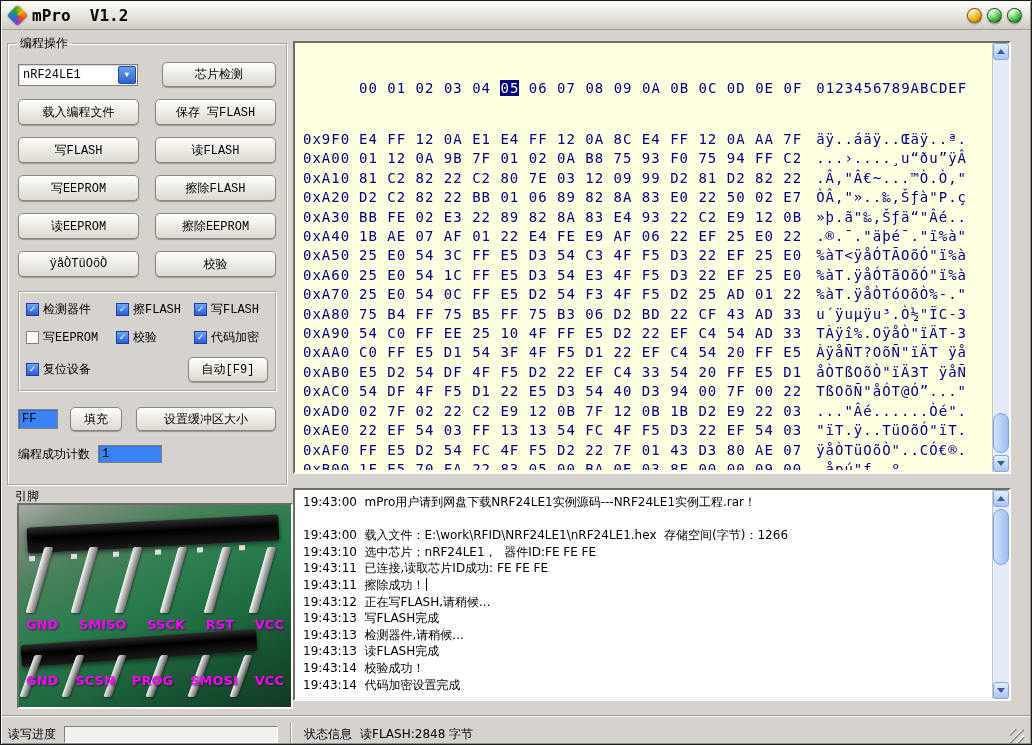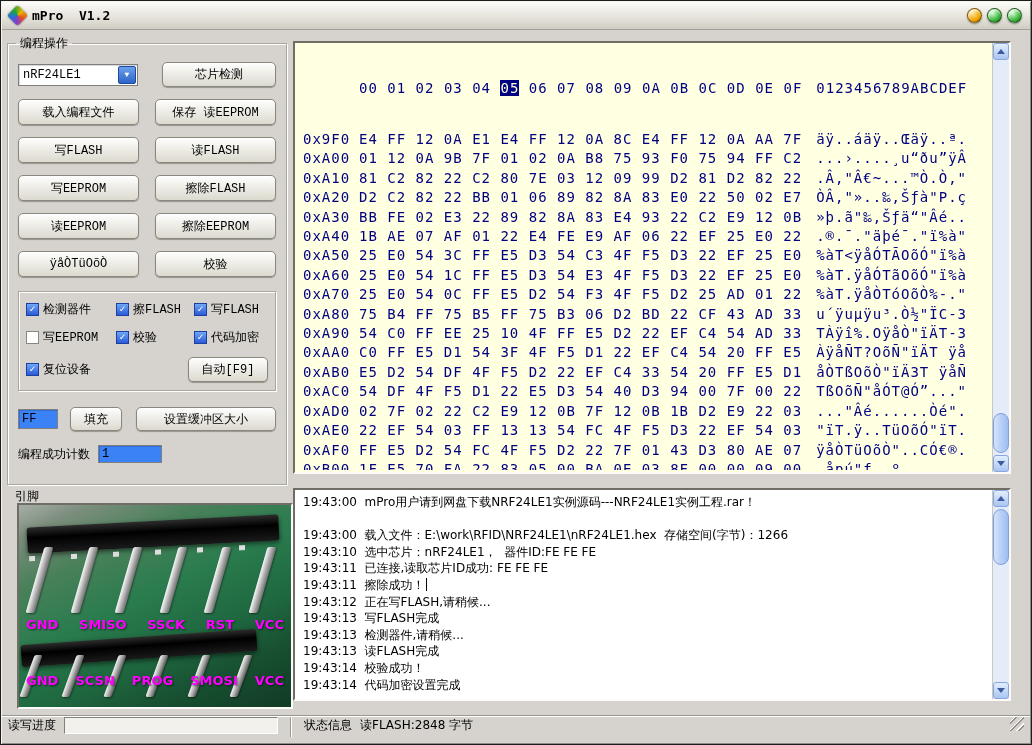--- a/index.html
+++ b/index.html
@@ -10,21 +10,21 @@
     box-shadow:inset 1px 1px 0 #f4f3ee, inset -1px -1px 0 #8f8d86;
     font-family:"DejaVu Sans",sans-serif;font-size:12px;color:#000;
   }
   
   .titlebar{position:absolute;left:1px;top:1px;right:1px;height:28px;
     background:linear-gradient(#fbfbf9,#e7e4dc 55%,#cfccc4);
     border-bottom:1px solid #a19f97;display:flex;align-items:center;padding:0 8px;gap:7px;}
   .app-icon{width:15px;height:15px;border-radius:3px;transform:rotate(45deg);
     background:conic-gradient(#e8b400,#e2511f,#7e3fd0,#1f77d0,#27a52a,#e8b400);
     box-shadow:0 0 2px rgba(0,0,0,.6);}
-  .title{font-family:"DejaVu Sans Mono",monospace;font-weight:bold;font-size:13px;white-space:pre;}
+  .title{font-family:"DejaVu Sans Mono",monospace;font-weight:bold;font-size:16px;white-space:pre;}
   .winbtns{margin-left:auto;display:flex;gap:5px;align-items:center;}
   .wb{width:15px;height:15px;border-radius:50%;border:1px solid rgba(0,0,0,.45);box-shadow:inset 1px 2px 2px rgba(255,255,255,.75),0 1px 2px rgba(0,0,0,.4);}
   .wb-min{background:radial-gradient(circle at 35% 30%,#ffe9a8,var(--btn-min) 60%,#9a5d00);}
   .wb-max{background:radial-gradient(circle at 35% 30%,#d6ffd6,var(--btn-max) 60%,#0f6e0f);}
   .wb-close{background:radial-gradient(circle at 35% 30%,#d6ffd6,var(--btn-close) 60%,#0f6e0f);}
   
   .group{position:absolute;border:1px solid #a9a69c;box-shadow:1px 1px 0 #fff, inset 1px 1px 0 #fff;padding:4px 8px 8px;margin:0;font-family:Liberation Mono, monospace;}
   .group legend{font-size:12px;padding:0 4px;}
   .ops{left:6px;top:34px;width:278px;height:450px;}
   .row-combo{display:flex;justify-content:space-between;align-items:center;margin:6px 2px 12px;}
@@ -95,21 +95,21 @@
   .hexview .sb-thumb{bottom:19px;}
   .logview .sb-thumb{top:19px;height:56px;}
   
   .logview{position:absolute;left:292px;top:487px;width:718px;height:213px;background:#fff;
     border:2px solid;border-color:#6f6d66 #fcfbf7 #fcfbf7 #6f6d66;}
   .logcontent{position:absolute;left:8px;top:4px;right:20px;bottom:2px;overflow:hidden;}
   .log-line{white-space:pre;font-size:12px;line-height:16.6px;min-height:16.6px;}
   .caret{display:inline-block;width:1px;height:13px;background:#000;vertical-align:-2px;margin-left:1px;}
   
   .statusbar{position:absolute;left:1px;right:1px;bottom:1px;height:27px;border-top:1px solid #fff;
-    box-shadow:0 -1px 0 #9a978f;display:flex;align-items:flex-start;padding:0 6px;gap:8px;background:#d6d3ce;}
+    box-shadow:0 -1px 0 #9a978f;display:flex;align-items:flex-end;padding:0 6px;gap:8px;background:#d6d3ce;}
   .sb-label{font-size:12px;white-space:pre;}
   .progress-track{width:214px;height:17px;border:1px solid;border-color:#808080 #fff #fff #808080;background:#f2f1ec;}
   .sb-divider{width:2px;height:20px;border-left:1px solid #9a978f;border-right:1px solid #fff;margin:0 4px;}
   .sb-value{font-size:12px;white-space:pre;}
   .grip{margin-left:auto;width:14px;height:14px;
     background:repeating-linear-gradient(135deg,transparent 0 3px,#fff 3px 4px,#908e86 4px 5.5px);}
 </style>
 </head>
 <body>
 
@@ -129,21 +129,21 @@
     <legend>编程操作</legend>
     <div class="row-combo">
       <div class="combo">
         <span class="combo-text">nRF24LE1</span>
         <span class="combo-btn">▼</span>
       </div>
       <button class="btn btn-detect">芯片检测</button>
     </div>
     <div class="btn-grid" id="btn-grid">
         <button class="btn">载入编程文件</button>
-        <button class="btn">保存 读EEPROM</button>
+        <button class="btn">保存 写FLASH</button>
         <button class="btn">写FLASH</button>
         <button class="btn">读FLASH</button>
         <button class="btn">写EEPROM</button>
         <button class="btn">擦除FLASH</button>
         <button class="btn">读EEPROM</button>
         <button class="btn">擦除EEPROM</button>
         <button class="btn">ÿåÒTüOõÒ</button>
         <button class="btn">校验</button>
       </div>
     <div class="chk-frame">

